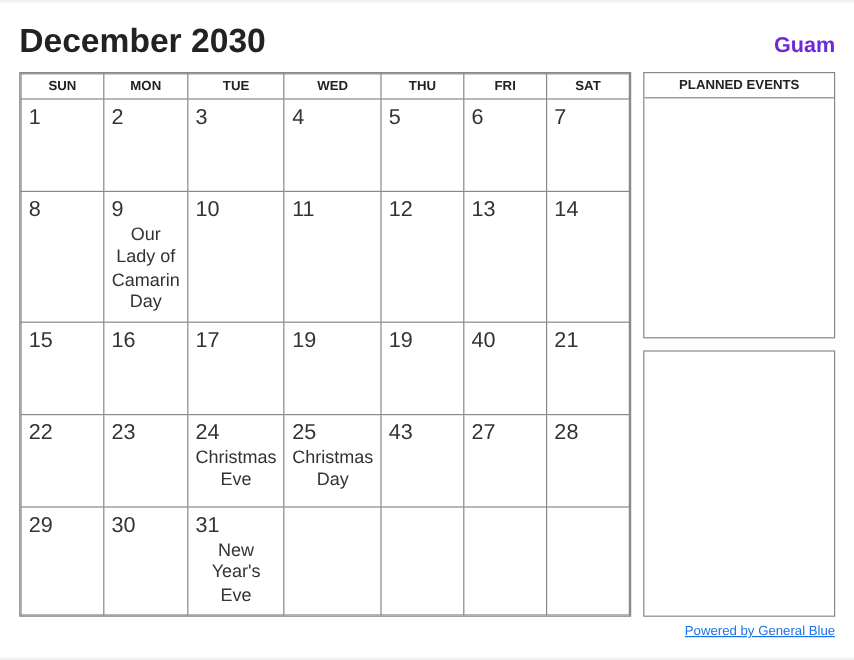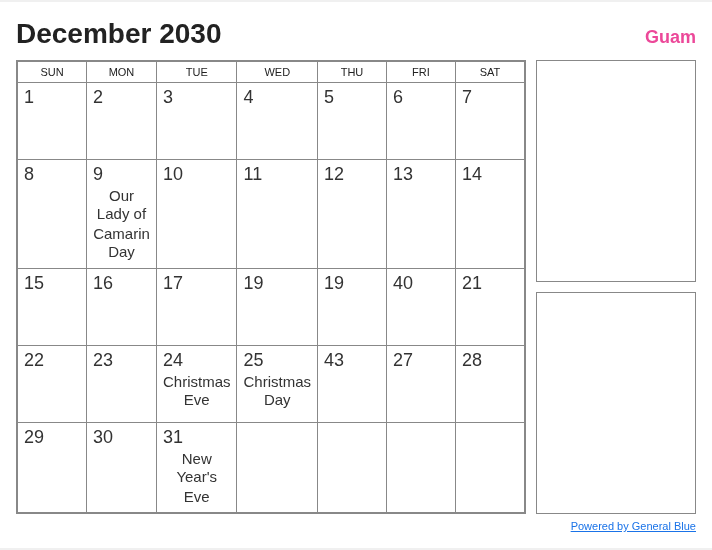--- a/index.html
+++ b/index.html
@@ -28,41 +28,41 @@
       margin-bottom: 10px;
     }
     .month-title {
       font-size: 28px;
       font-weight: bold;
       color: #222;
     }
     .location {
       font-size: 18px;
       font-weight: bold;
-      color: #ec4899;
+      color: #6d28d9;
     }
     .content {
       display: flex;
       flex: 1;
       gap: 10px;
     }
     .calendar-section {
       flex: 1;
       border: 1px solid #888;
     }
     .calendar-table {
       width: 100%;
       height: 100%;
       border-collapse: collapse;
     }
     .calendar-table thead tr th {
       border: 1px solid #888;
       text-align: center;
       font-size: 11px;
-      font-weight: normal;
+      font-weight: bold;
       padding: 4px 2px;
       color: #222;
       background: #fff;
     }
     .calendar-table tbody tr {
       height: 75px;
     }
     .calendar-table tbody tr td {
       border: 1px solid #888;
       vertical-align: top;
@@ -251,20 +251,21 @@
               <td class="empty-cell"></td>
               <td class="empty-cell"></td>
               <td class="empty-cell"></td>
               <td class="empty-cell"></td>
             </tr>
           </tbody>
       </table>
     </div>
     <div class="side-section">
       <div class="side-box">
+        <div class="side-box-header">PLANNED EVENTS</div>
         <div class="side-box-content"></div>
       </div>
       <div class="side-box">
         <div class="side-box-content"></div>
       </div>
     </div>
   </div>
   <div class="footer">
     <a href="#">Powered by General Blue</a>
   </div>

